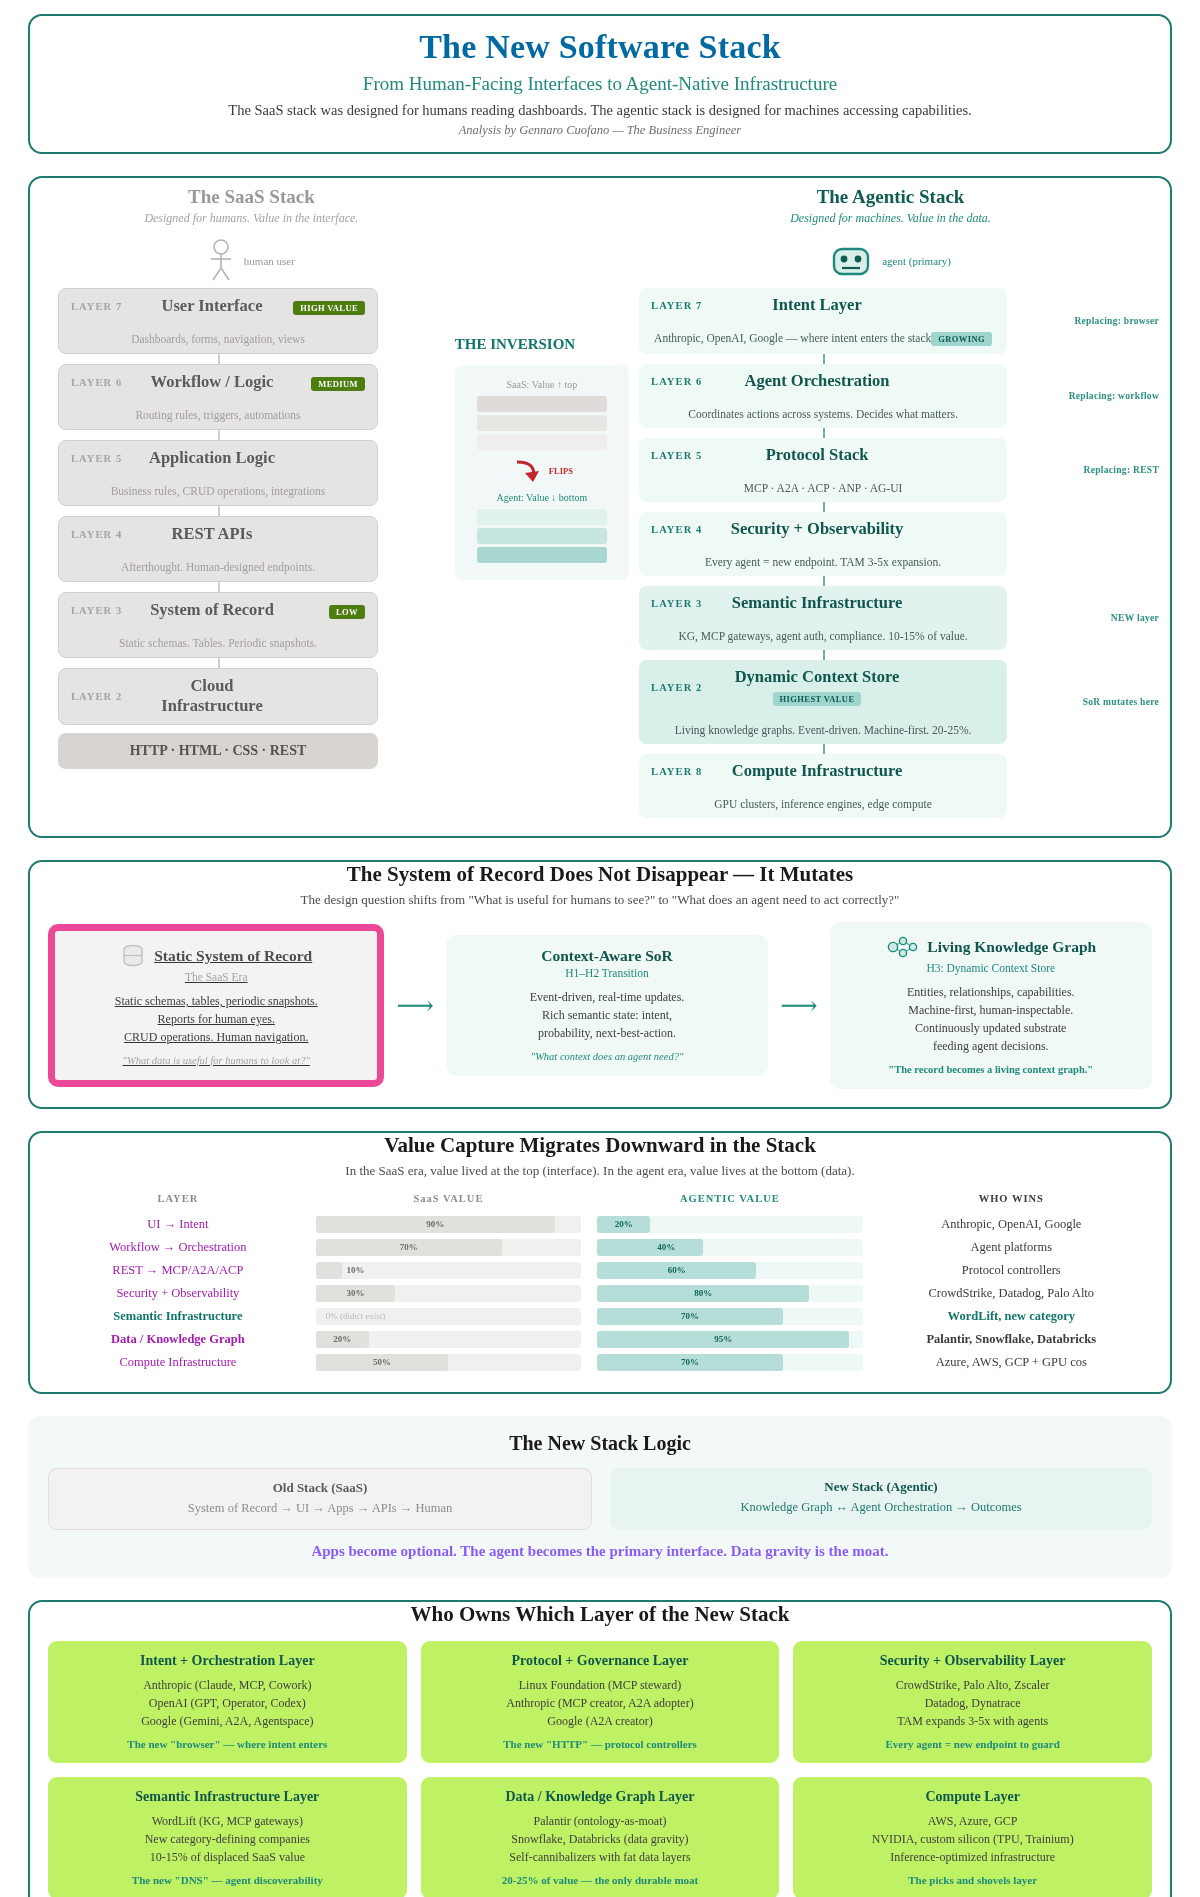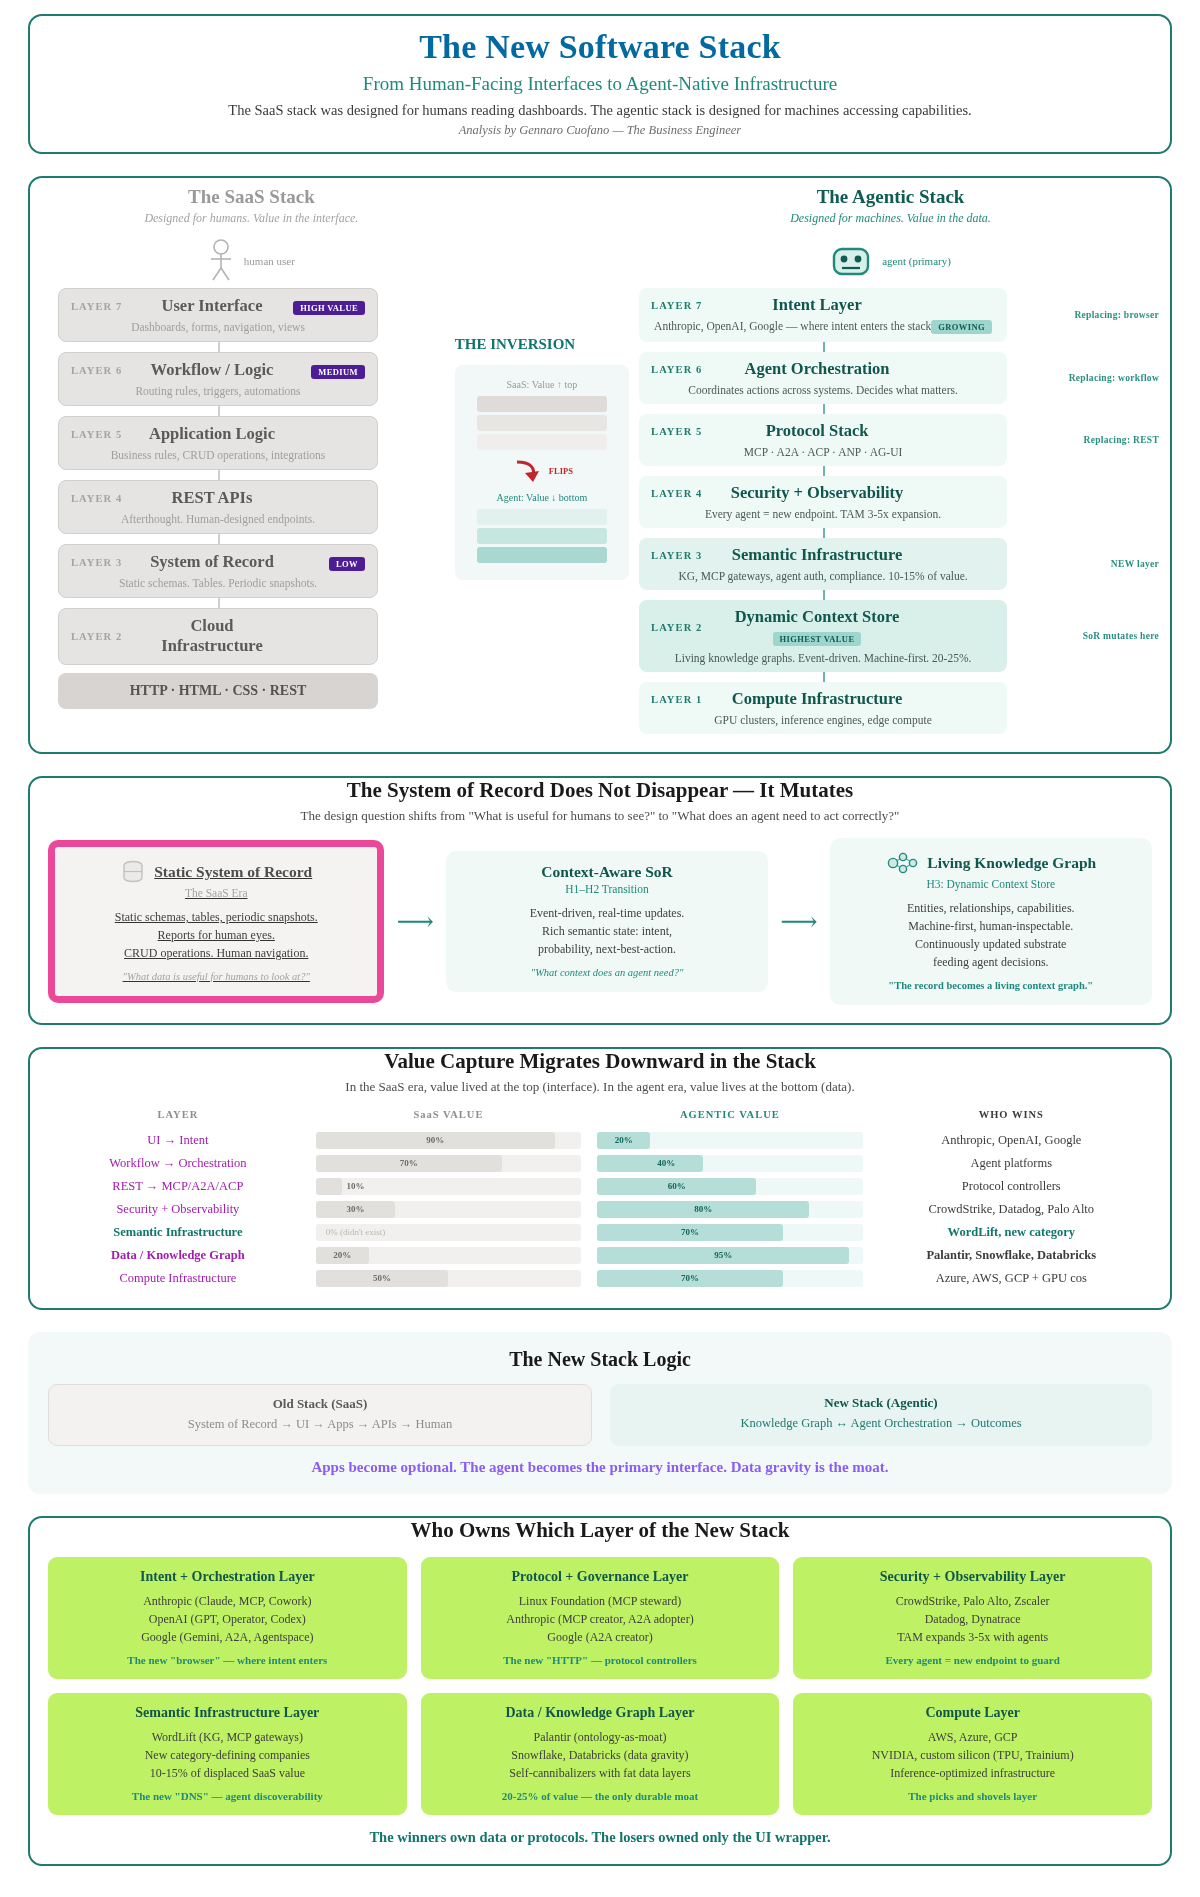--- a/index.html
+++ b/index.html
@@ -65,29 +65,29 @@
   .layer.agent.hl3 { background: #d8efea; }
   .layer-top { display: flex; align-items: center; }
   .layer-num {
     font-size: 10.5px; letter-spacing: 1.1px; font-weight: bold; width: 70px; flex: none;
   }
   .layer.saas .layer-num { color: #a5a3a0; }
   .layer.agent .layer-num { color: #1f7a6f; }
   .layer-name { flex: 1; text-align: center; font-size: 16.5px; font-weight: bold; }
   .layer.saas .layer-name { color: #5c5a58; }
   .layer.agent .layer-name { color: #10564d; }
-  .layer-desc { text-align: center; font-size: 11.5px; margin-top: 5px; }
+  .layer-desc { text-align: center; font-size: 11.5px; margin-top: 17px; }
   .layer.saas .layer-desc { color: #a09e9b; }
   .layer.agent .layer-desc { color: #4a5a57; }
 
   .badge {
     display: inline-block; font-size: 8.5px; font-weight: bold; letter-spacing: .4px;
     padding: 2px 7px; border-radius: 3px; white-space: nowrap;
   }
-  .badge.gray { background: #4c1d95; color: #fff; }
+  .badge.gray { background: #4d7c0f; color: #fff; }
   .badge.teal { background: #9ed5cc; color: #0f5c52; }
   .badge-slot { width: 82px; flex: none; text-align: right; }
 
   .side-tag {
     position: absolute; right: -152px; top: 50%; transform: translateY(-50%);
     font-size: 9.5px; color: #2a8f80; font-weight: bold; letter-spacing: .3px; white-space: nowrap;
   }
 
   .footer-bar {
     background: #d7d4d1; color: #55534f; text-align: center; font-weight: bold;
@@ -355,21 +355,21 @@
                 <span class="layer-num">LAYER 2</span>
                 <span class="layer-name">Dynamic Context Store<span class="badge teal">HIGHEST VALUE</span></span>
                 <span class="badge-slot"></span>
               </div>
               <div class="layer-desc">Living knowledge graphs. Event-driven. Machine-first. 20-25%.</div>
               <span class="side-tag">SoR mutates here</span>
             </div>
             <div class="connector agent" style="margin-left:194px"></div>
             <div class="layer agent">
               <div class="layer-top">
-                <span class="layer-num">LAYER 1</span>
+                <span class="layer-num">LAYER 8</span>
                 <span class="layer-name">Compute Infrastructure</span>
                 <span class="badge-slot"></span>
               </div>
               <div class="layer-desc">GPU clusters, inference engines, edge compute</div>
             </div>
           </div>
       </div>
 
     </div>
   </div>

